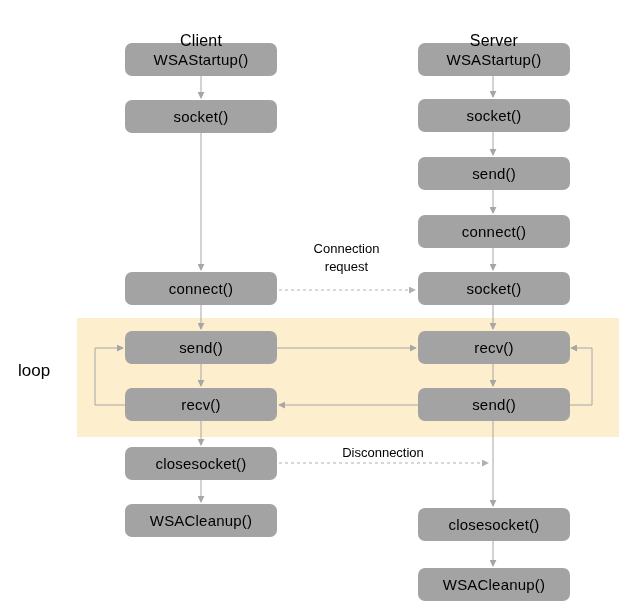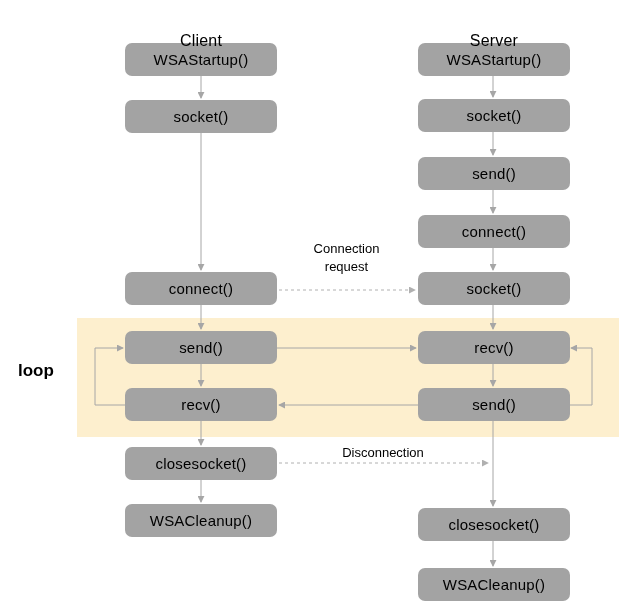--- a/index.html
+++ b/index.html
@@ -18,21 +18,21 @@
   }
   .node{
     position:absolute;width:152px;height:33px;background:#a3a3a3;
     border-radius:7px;display:flex;align-items:center;justify-content:center;
     font-size:15px;z-index:2;letter-spacing:0.2px;
   }
   .client-x{left:125px;}
   .server-x{left:418px;}
   svg.wires{position:absolute;left:0;top:0;z-index:1;}
   .loop-label{
-    position:absolute;left:18px;top:361px;font-size:17px;z-index:3;font-weight:bold;
+    position:absolute;left:18px;top:361px;font-size:17px;z-index:3;
   }
   .flow-label{
     position:absolute;font-size:13px;font-weight:normal;text-align:center;
     line-height:18px;z-index:3;
   }
   .lbl-connreq{left:299px;top:240px;width:95px;}
   .lbl-disc{left:328px;top:444px;width:110px;white-space:nowrap;text-align:center;}
 </style>
 </head>
 <body>

